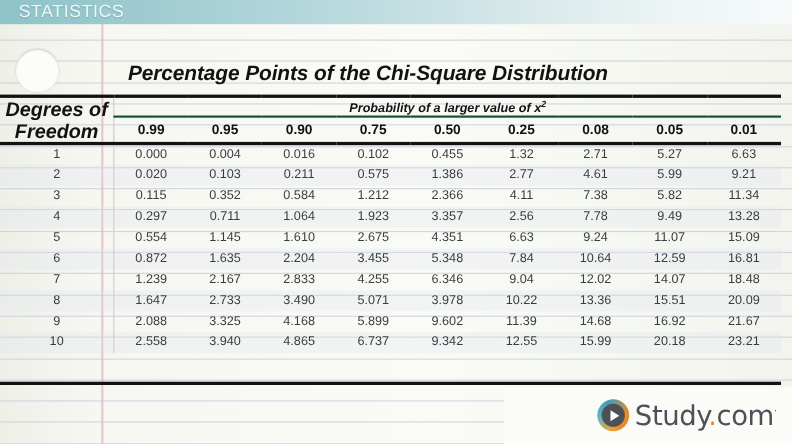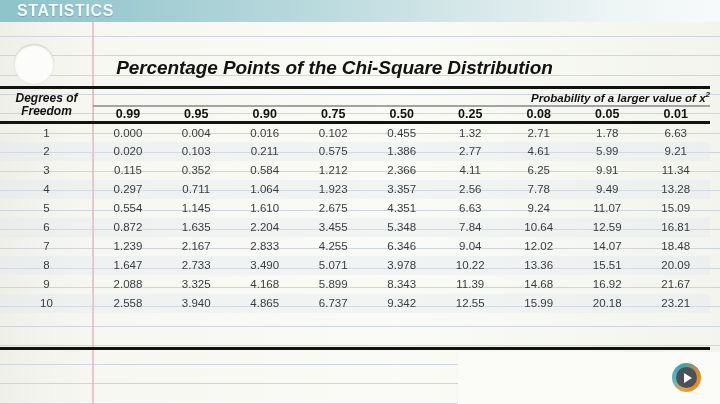--- a/index.html
+++ b/index.html
@@ -73,21 +73,21 @@
     display: flex;
     align-items: center;
     z-index: 6;
   }
   #topbar .title {
     margin-left: 17px;
     font-family: "Liberation Sans", sans-serif;
     font-size: 16px;
     letter-spacing: .6px;
     color: #f2f8f8;
-    font-weight: 700;
+    font-weight: 400;
     text-shadow: 0 1px 1px rgba(90,140,145,.55);
   }
 
   
   #table-wrap {
     position: absolute;
     left: 0;
     top: 86px;
     width: 710px;
     z-index: 4;
@@ -116,41 +116,41 @@
     font-weight: bold;
     font-style: italic;
     font-size: 19px;
     color: #121212;
     letter-spacing: -.1px;
     z-index: 5;
   }
 
   
   th.dof {
-    width: 93px;
+    width: 103px;
     font-family: "Liberation Sans", sans-serif;
     font-weight: bold;
     font-style: italic;
-    font-size: 12px;
+    font-size: 18px;
     color: #121212;
     text-align: center;
     line-height: 1.12;
     border-right: 1px solid #d8c2ca;
     padding: 4px 2px 4px 2px;
     vertical-align: middle;
   }
   th.prob-span {
     font-family: "Liberation Sans", sans-serif;
     font-weight: bold;
     font-style: italic;
     font-size: 11.5px;
     color: #121212;
-    text-align: right;
+    text-align: center;
     padding: 3px 0 2px 0;
-    border-bottom: 2px solid #a3a3a3;
+    border-bottom: 2px solid #14532d;
     vertical-align: middle;
     height: 16px;
   }
   th.prob-span sup { font-size: 8px; vertical-align: super; font-style: italic; }
 
   th.pcol {
     font-family: "Liberation Sans", sans-serif;
     font-weight: bold;
     font-size: 12.5px;
     color: #111;
@@ -316,21 +316,21 @@
     <tbody id="tbody">
         <tr class="datarow">
           <td class="dofval">1</td>
           <td class="val">0.000</td>
           <td class="val">0.004</td>
           <td class="val">0.016</td>
           <td class="val">0.102</td>
           <td class="val">0.455</td>
           <td class="val">1.32</td>
           <td class="val">2.71</td>
-          <td class="val">1.78</td>
+          <td class="val">5.27</td>
           <td class="val">6.63</td>
         </tr>
         <tr class="datarow banded">
           <td class="dofval">2</td>
           <td class="val">0.020</td>
           <td class="val">0.103</td>
           <td class="val">0.211</td>
           <td class="val">0.575</td>
           <td class="val">1.386</td>
           <td class="val">2.77</td>
@@ -339,22 +339,22 @@
           <td class="val">9.21</td>
         </tr>
         <tr class="datarow">
           <td class="dofval">3</td>
           <td class="val">0.115</td>
           <td class="val">0.352</td>
           <td class="val">0.584</td>
           <td class="val">1.212</td>
           <td class="val">2.366</td>
           <td class="val">4.11</td>
-          <td class="val">6.25</td>
-          <td class="val">9.91</td>
+          <td class="val">7.38</td>
+          <td class="val">5.82</td>
           <td class="val">11.34</td>
         </tr>
         <tr class="datarow banded">
           <td class="dofval">4</td>
           <td class="val">0.297</td>
           <td class="val">0.711</td>
           <td class="val">1.064</td>
           <td class="val">1.923</td>
           <td class="val">3.357</td>
           <td class="val">2.56</td>
@@ -409,21 +409,21 @@
           <td class="val">13.36</td>
           <td class="val">15.51</td>
           <td class="val">20.09</td>
         </tr>
         <tr class="datarow">
           <td class="dofval">9</td>
           <td class="val">2.088</td>
           <td class="val">3.325</td>
           <td class="val">4.168</td>
           <td class="val">5.899</td>
-          <td class="val">8.343</td>
+          <td class="val">9.602</td>
           <td class="val">11.39</td>
           <td class="val">14.68</td>
           <td class="val">16.92</td>
           <td class="val">21.67</td>
         </tr>
         <tr class="datarow banded">
           <td class="dofval">10</td>
           <td class="val">2.558</td>
           <td class="val">3.940</td>
           <td class="val">4.865</td>
@@ -438,13 +438,14 @@
   </table>
 </div>
 
 <div id="table-bottom-rule"></div>
 
 <div id="logo-plate"></div>
 <div id="logo">
   <span class="mark">
       <span class="tri"></span>
     </span>
+  <span class="wordmark"><span>Study</span><span class="dot">.</span><span>com</span><span class="tm">·</span></span>
 </div>
 
 </body></html>

